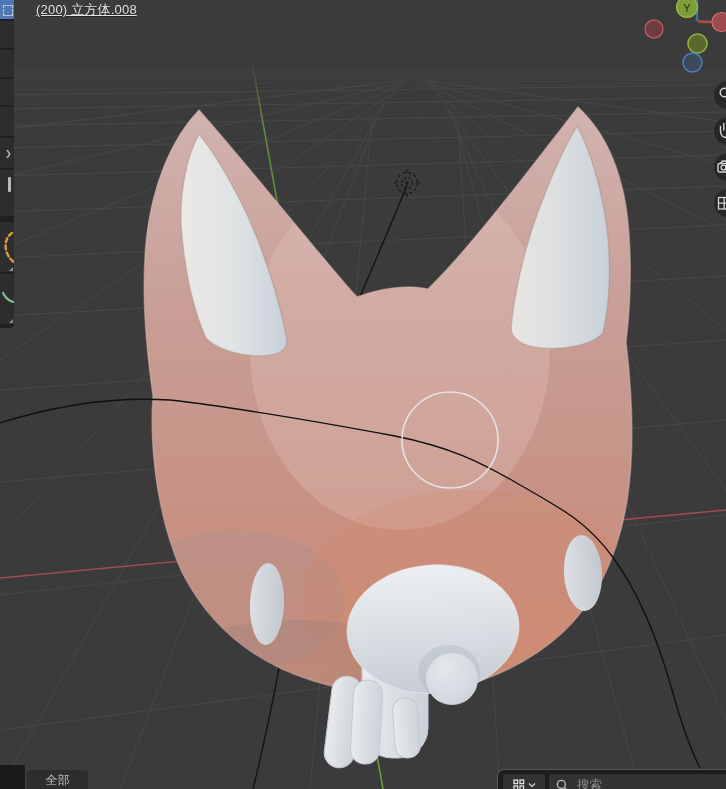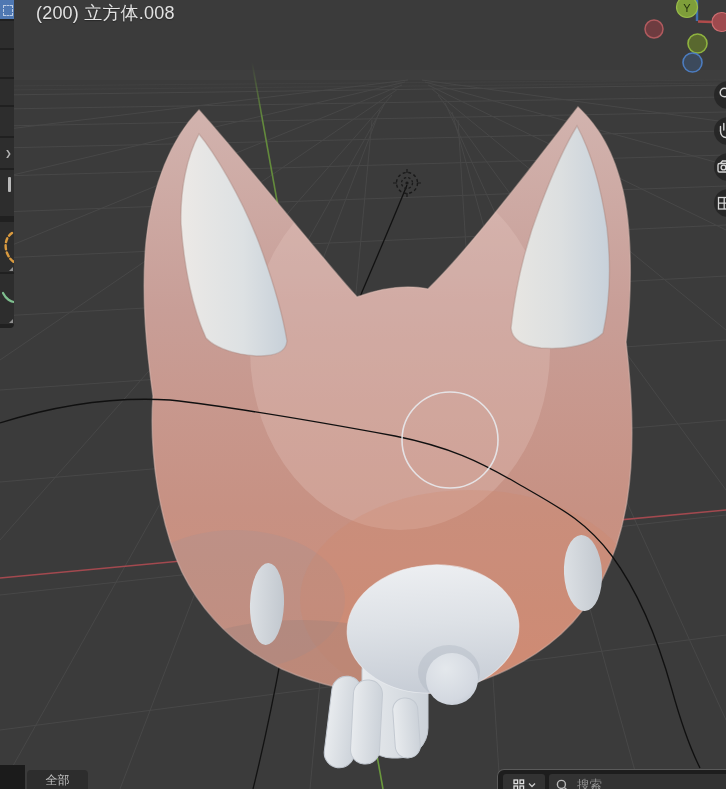--- a/index.html
+++ b/index.html
@@ -6,22 +6,22 @@
     --accent-blue:#4f78b2; --viewport-bg:#3b3b3b;
   }
   html,body{margin:0;padding:0;background:#222;}
   body{width:726px;height:789px;overflow:hidden;position:relative;
        font-family:"Liberation Sans",sans-serif;}
   .stage{position:absolute;inset:0;width:726px;height:789px;background:var(--viewport-bg);overflow:hidden;}
   svg{display:block;}
   .scene{position:absolute;left:0;top:0;}
 
   
-  .hdr{position:absolute;left:36px;top:1px;font-size:18px;color:#e2e2e2;letter-spacing:.2px;
-       text-shadow:0 1px 1px rgba(0,0,0,.35);white-space:nowrap;}
+  .hdr{position:absolute;left:36px;top:1px;font-size:13px;color:#e2e2e2;letter-spacing:.2px;
+       text-shadow:0 1px 1px rgba(0,0,0,.35);white-space:nowrap;text-decoration:underline;}
 
   
   .ltool{position:absolute;left:0;top:0;width:14px;height:328px;background:#202020;
          border-bottom-right-radius:4px;}
   .ltool .tb{position:absolute;left:0;width:14px;background:#2d2d2d;}
   .tb.active{background:var(--accent-blue);}
   .tb .frag{position:absolute;right:1px;top:5px;width:8px;height:9px;border:1px dashed #d8e2f0;opacity:.8;}
   .tb .chev{position:absolute;left:5px;top:50%;transform:translateY(-50%);font-size:8px;color:#b5b5b5;}
   .tb .vbar{position:absolute;left:8px;top:7px;width:3px;height:15px;background:#b9b9b9;border-radius:1px;}
   .tb .tri{position:absolute;right:1px;bottom:1px;width:0;height:0;

